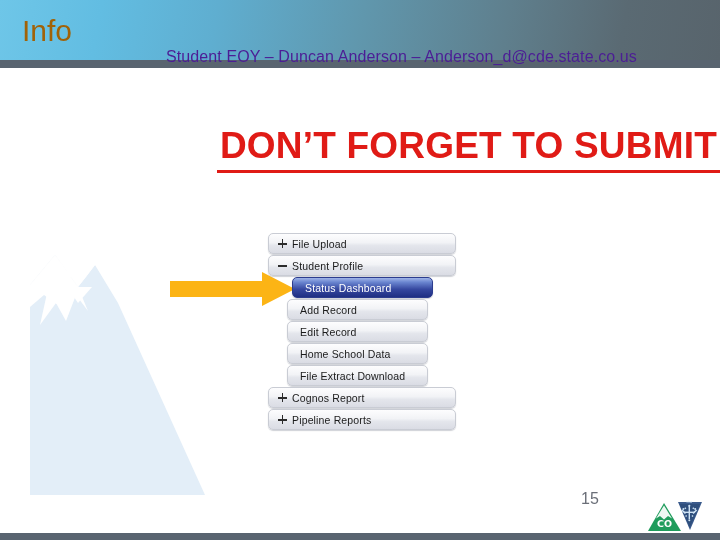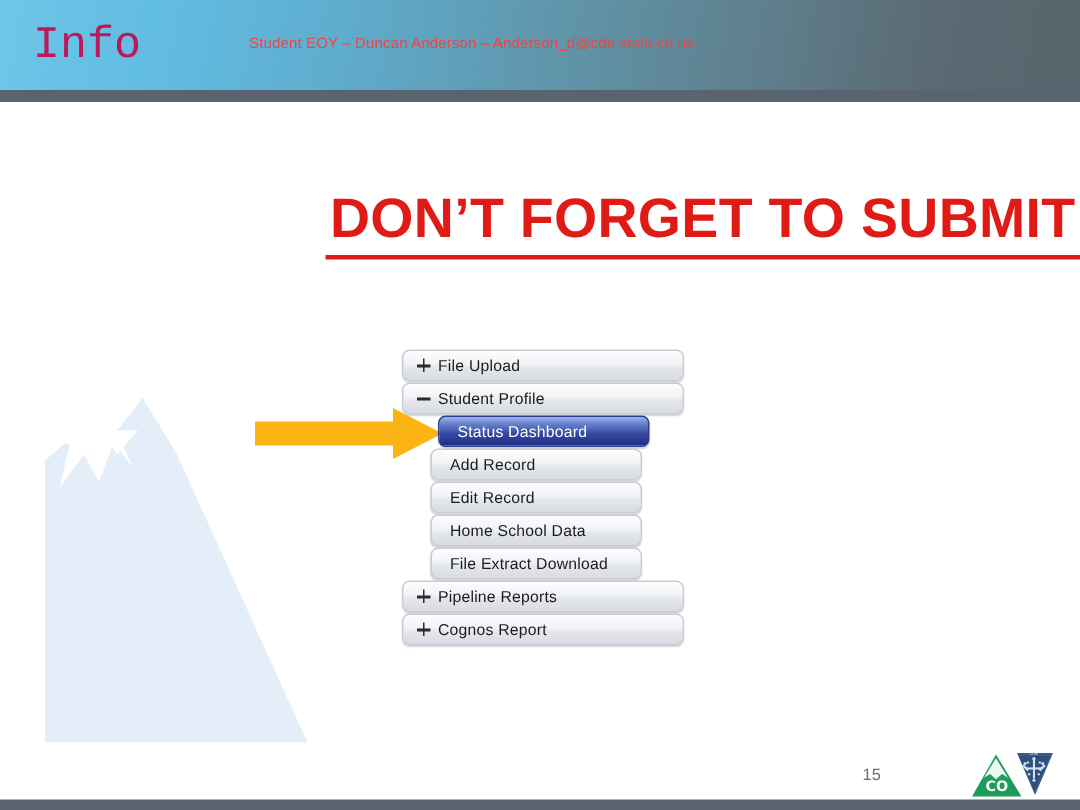--- a/index.html
+++ b/index.html
@@ -37,31 +37,31 @@
     width: 720px;
     height: 8px;
     background: #596470;
   }
   #header-title {
     position: absolute;
     left: 22px;
     top: 14px;
     font-size: 30px;
     font-weight: 300;
-    color: #be185d;
+    color: #a16207;
     letter-spacing: 0px;
     line-height: 34px;
-    font-family: Liberation Mono, monospace;
+    font-family: Liberation Sans, sans-serif;
   }
   #header-subtitle {
     position: absolute;
     left: 166px;
-    top: 24px;
-    font-size: 10px;
-    color: #ef4444;
+    top: 48px;
+    font-size: 16px;
+    color: #4c1d95;
     letter-spacing: 0.1px;
     white-space: nowrap;
   }
 
   
   #mountain-watermark {
     position: absolute;
     left: 0;
     top: 225px;
     width: 230px;
@@ -168,24 +168,24 @@
   }
   .menu-label {
     white-space: nowrap;
     letter-spacing: 0.15px;
   }
 
   
   #page-number {
     position: absolute;
     left: 575px;
-    top: 511px;
+    top: 490px;
     width: 30px;
-    text-align: left;
-    font-size: 11px;
+    text-align: center;
+    font-size: 16px;
     color: #6b6f78;
   }
   #co-logo {
     position: absolute;
     left: 648px;
     top: 500px;
     width: 56px;
     height: 34px;
   }
   #footer-bar {
@@ -246,25 +246,25 @@
         <span class="menu-label">Edit Record</span>
       </div>
       <div class="menu-row level-sub">
         <span class="menu-label">Home School Data</span>
       </div>
       <div class="menu-row level-sub">
         <span class="menu-label">File Extract Download</span>
       </div>
       <div class="menu-row level-top">
         <span class="menu-toggle plus"></span>
+        <span class="menu-label">Cognos Report</span>
+      </div>
+      <div class="menu-row level-top">
+        <span class="menu-toggle plus"></span>
         <span class="menu-label">Pipeline Reports</span>
-      </div>
-      <div class="menu-row level-top">
-        <span class="menu-toggle plus"></span>
-        <span class="menu-label">Cognos Report</span>
       </div>
     </div>
 
   <div id="page-number">15</div>
   <div id="co-logo">
     <svg width="56" height="34" viewBox="0 0 56 34" xmlns="http://www.w3.org/2000/svg">
       <path d="M30 2 L54 2 L42 30 Z" fill="#3a5a8c"></path>
       <path d="M31.5 4 L52 4 L41.8 27.5 Z" fill="#2f4f7d"></path>
       <g fill="#cfe3f5">
         <rect x="40.6" y="6" width="1.4" height="13"></rect>

